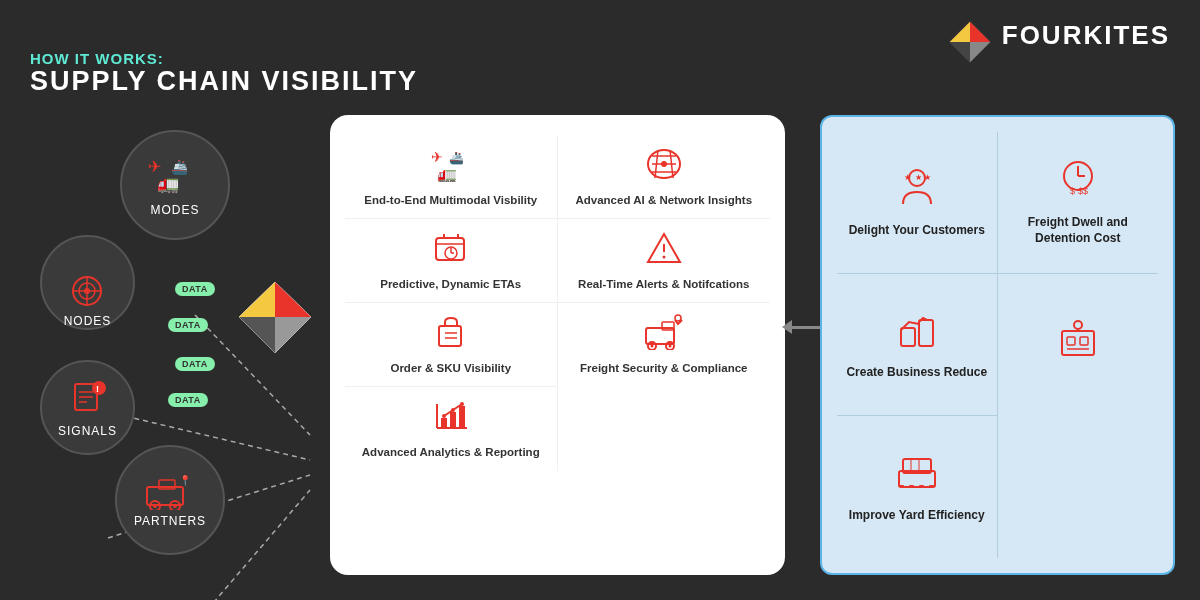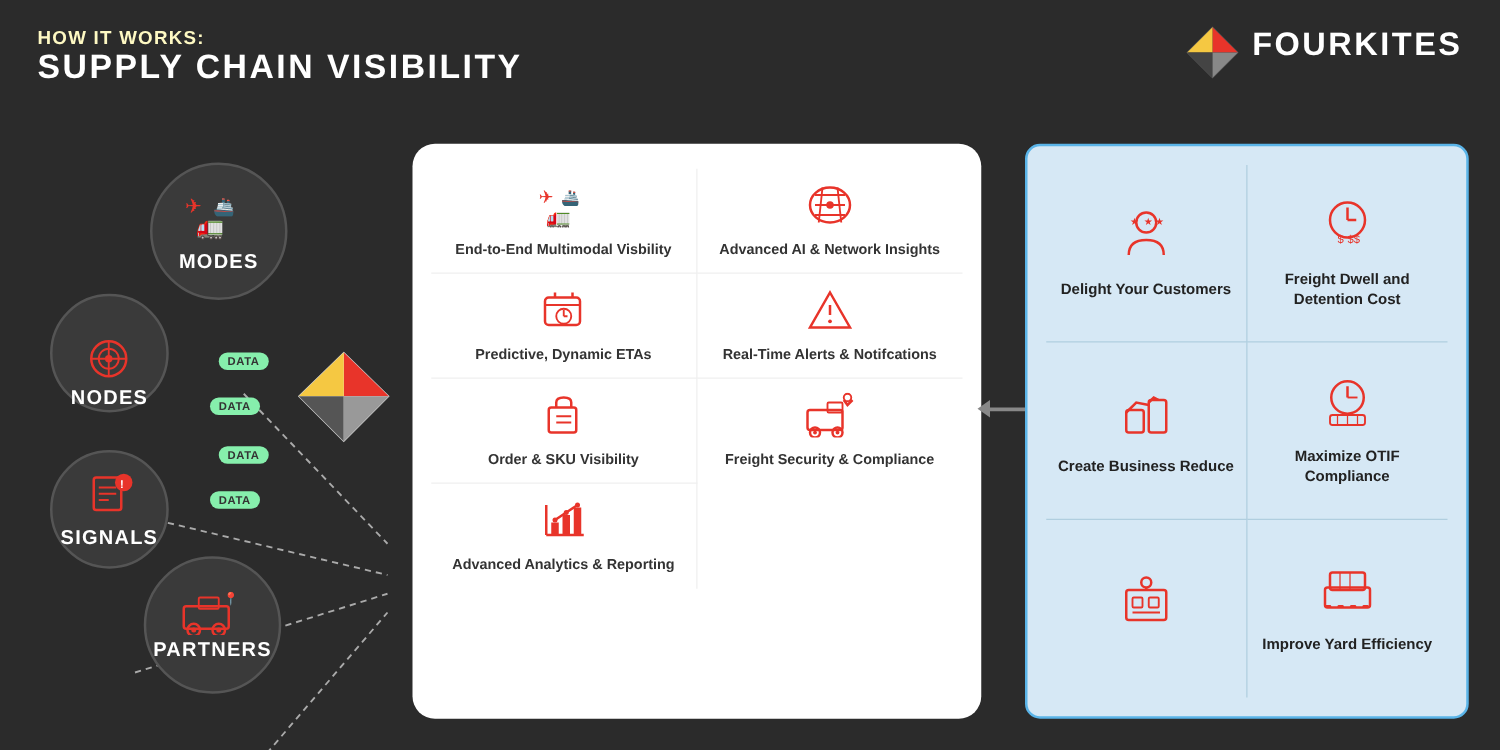--- a/index.html
+++ b/index.html
@@ -12,25 +12,26 @@
       position: relative;
     }
 
     
     .header {
       position: absolute;
       top: 22px;
       left: 30px;
     }
     .header-subtitle {
-      color: #fef9c3;
+      color: #5eead4;
       font-size: 15px;
       font-weight: 700;
       letter-spacing: 1px;
       text-transform: uppercase;
+      margin-top: 28px;
     }
     .header-title {
       color: #ffffff;
       font-size: 27px;
       font-weight: 900;
       letter-spacing: 2px;
       text-transform: uppercase;
       line-height: 1.1;
     }
 
@@ -94,22 +95,22 @@
       left: 20px;
     }
     .circle-partners {
       width: 110px;
       height: 110px;
       top: 315px;
       left: 95px;
     }
 
     .circle-label {
-      font-size: 16px;
-      font-weight: 700;
+      font-size: 12px;
+      font-weight: 400;
       letter-spacing: 1px;
       color: white;
       margin-top: 4px;
     }
 
     
     .data-tag {
       position: absolute;
       background: #86efac;
       color: #333;
@@ -488,34 +489,20 @@
       <svg width="44" height="44" viewBox="0 0 44 44">
         <rect x="6" y="20" width="14" height="18" rx="2" fill="none" stroke="#e8342a" stroke-width="2"></rect>
         <rect x="24" y="12" width="14" height="26" rx="2" fill="none" stroke="#e8342a" stroke-width="2"></rect>
         <polyline points="6,22 14,14 24,16" fill="none" stroke="#e8342a" stroke-width="2"></polyline>
         <polyline points="24,14 28,10 32,12" fill="none" stroke="#e8342a" stroke-width="2"></polyline>
       </svg>
     </div>
     <div class="outcome-label">Create Business Reduce</div>
   </div>
 
-  <div class="outcome-item">
-    <div class="outcome-icon">
-      <svg width="44" height="44" viewBox="0 0 44 44">
-        <circle cx="22" cy="18" r="13" fill="none" stroke="#e8342a" stroke-width="2"></circle>
-        <line x1="22" y1="9" x2="22" y2="18" stroke="#e8342a" stroke-width="2"></line>
-        <line x1="22" y1="18" x2="30" y2="18" stroke="#e8342a" stroke-width="1.5"></line>
-        <rect x="8" y="32" width="28" height="8" rx="2" fill="none" stroke="#e8342a" stroke-width="1.5"></rect>
-        <line x1="14" y1="32" x2="14" y2="40" stroke="#e8342a" stroke-width="1"></line>
-        <line x1="22" y1="32" x2="22" y2="40" stroke="#e8342a" stroke-width="1"></line>
-        <line x1="30" y1="32" x2="30" y2="40" stroke="#e8342a" stroke-width="1"></line>
-      </svg>
-    </div>
-    <div class="outcome-label">Maximize OTIF Compliance</div>
-  </div>
 
   <div class="outcome-item">
     <div class="outcome-icon">
       <svg width="44" height="44" viewBox="0 0 44 44">
         <rect x="6" y="14" width="32" height="24" rx="2" fill="none" stroke="#e8342a" stroke-width="2"></rect>
         <rect x="11" y="20" width="8" height="8" rx="1" fill="none" stroke="#e8342a" stroke-width="1.5"></rect>
         <rect x="24" y="20" width="8" height="8" rx="1" fill="none" stroke="#e8342a" stroke-width="1.5"></rect>
         <line x1="11" y1="32" x2="33" y2="32" stroke="#e8342a" stroke-width="1.5"></line>
         <circle cx="22" cy="8" r="4" fill="none" stroke="#e8342a" stroke-width="2"></circle>
         <line x1="22" y1="12" x2="22" y2="14" stroke="#e8342a" stroke-width="2"></line>

